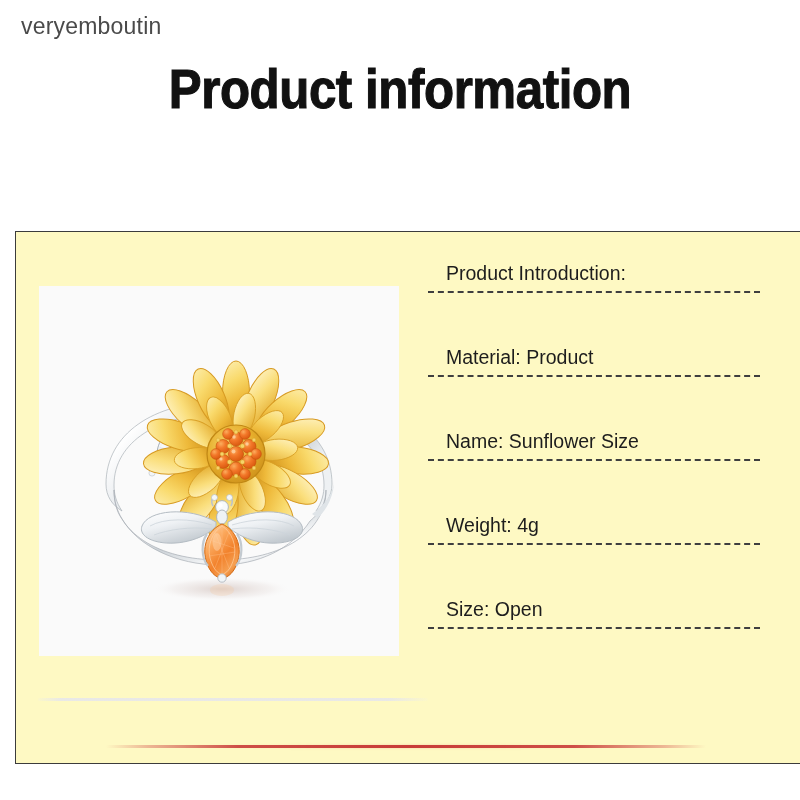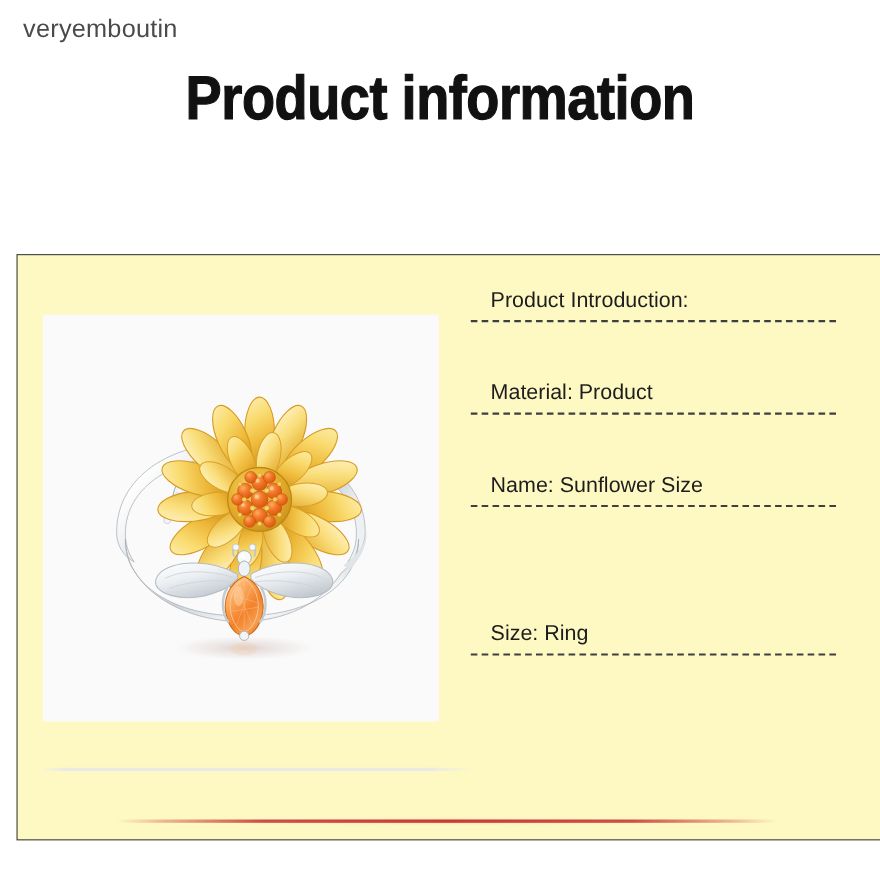--- a/index.html
+++ b/index.html
@@ -448,24 +448,28 @@
       <div class="spec-divider"></div>
     </div>
     <div class="spec-gap"></div>
 
     <div class="spec-row">
       <div class="spec-label">Name: Sunflower Size</div>
       <div class="spec-divider"></div>
     </div>
     <div class="spec-gap"></div>
 
+    <div class="spec-row">
+      <div class="spec-label">Weight: 4g</div>
+      <div class="spec-divider"></div>
+    </div>
     <div class="spec-gap"></div>
 
     <div class="spec-row">
-      <div class="spec-label">Size: Ring</div>
+      <div class="spec-label">Size: Open</div>
       <div class="spec-divider"></div>
     </div>
 
   </div>
 
   <div id="bottom-glow">
     <div class="glow-halo"></div>
     <div class="glow-core"></div>
   </div>
 

